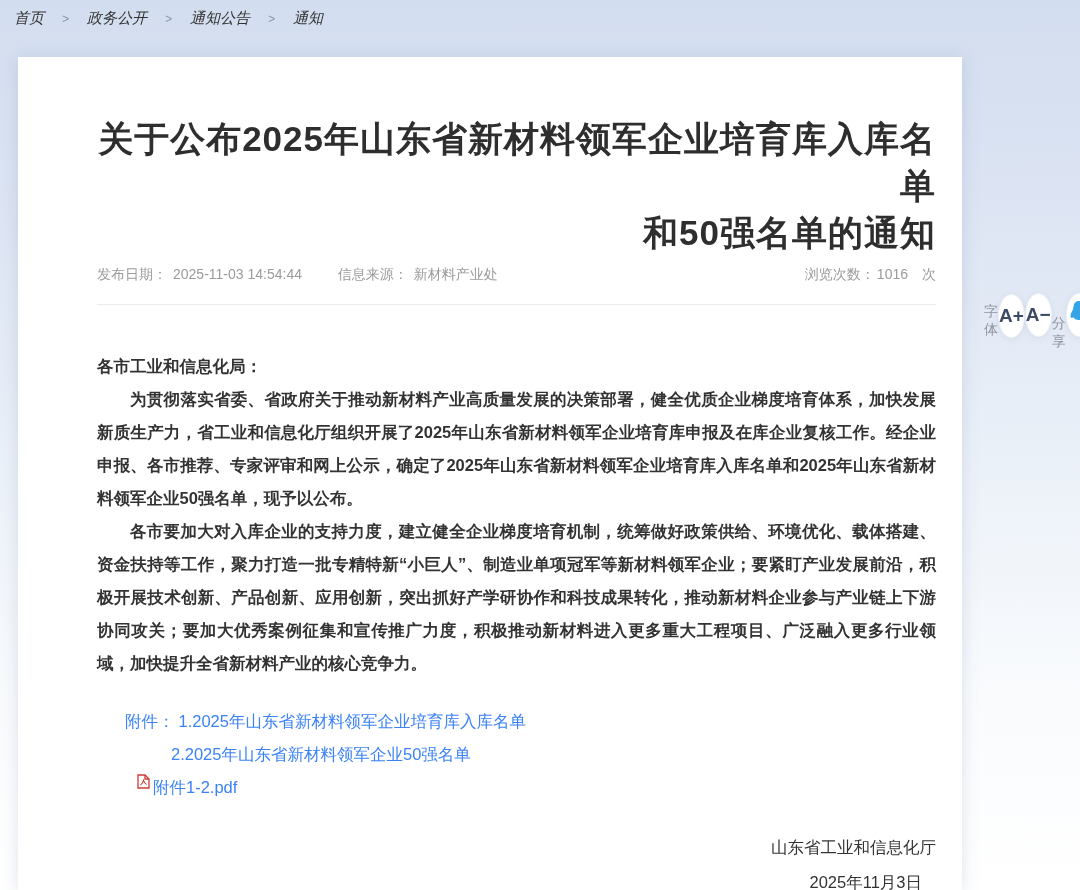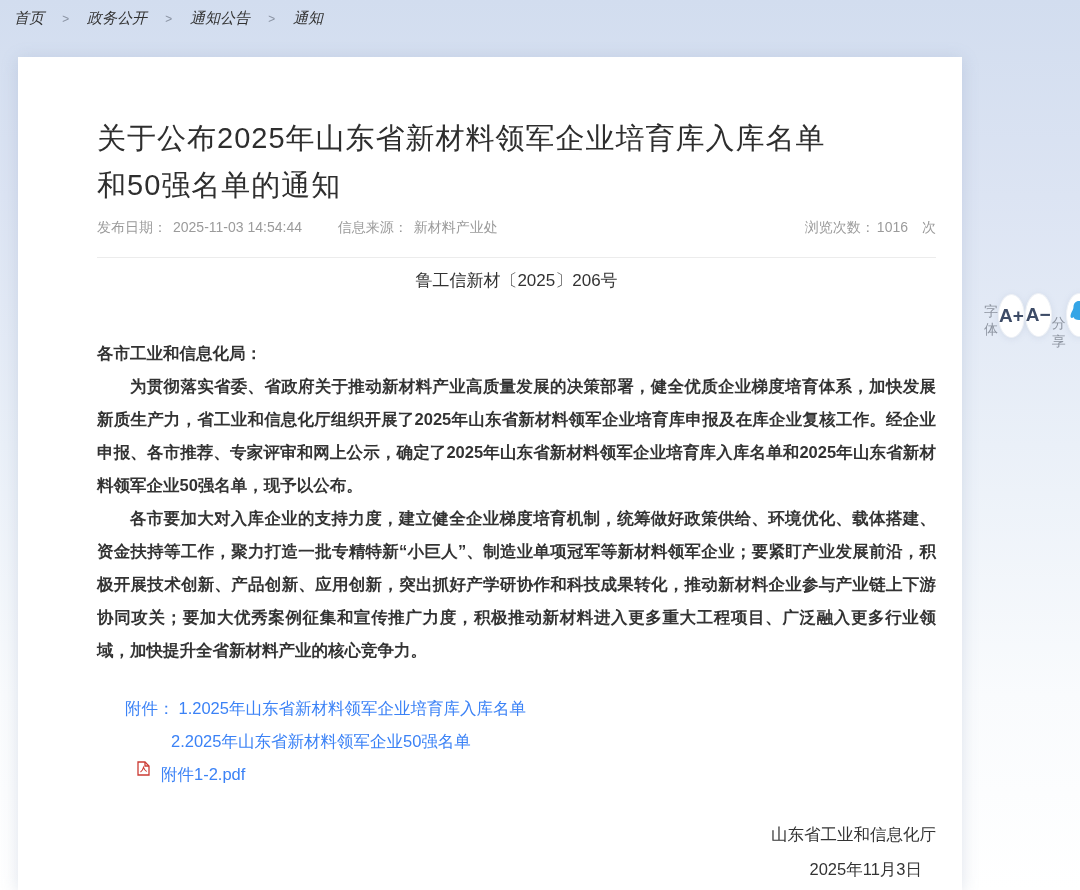--- a/index.html
+++ b/index.html
@@ -17,40 +17,40 @@
   .breadcrumb .sep { color:#8a93a3; font-size:12px; margin:0 18px; }
 
   
   .card {
     position:absolute; left:18px; top:57px; width:944px; bottom:0;
     background:#fff;
     box-shadow:0 2px 16px rgba(110,130,170,.22);
   }
   .card-inner { padding:58px 26px 20px 79px; }
 
-  .title { text-align:left; font-size:29px; font-weight:normal; line-height:47px; color:#2e2e2e; letter-spacing:1px; }
+  .title { text-align:right; font-size:35px; font-weight:bold; line-height:47px; color:#2e2e2e; letter-spacing:1px; }
 
   .meta { display:flex; justify-content:space-between; margin-top:10px; font-size:14px; color:#9b9b9b; }
   .meta .left span { margin-right:6px; }
   .meta .left .group { margin-right:26px; }
   .meta .views .num { margin:0 14px 0 2px; }
 
   .divider { border-bottom:1px solid #ececec; margin-top:20px; }
 
   .doc-number { text-align:center; font-size:17px; color:#333; margin-top:11px; }
 
   .body-text { font-size:16.5px; line-height:33px; color:#333; text-align:justify;font-weight:bold; }
   .salutation { margin-top:45px; }
   .para { text-indent:2em; }
 
   .attachments { margin-top:25px; font-size:16.5px; line-height:33px; color:#3b82f6; }
   .attach-line1 { padding-left:28px; }
   .attach-line1 .attach-label { margin-right:4px; }
   .attach-line2 { padding-left:74px; }
-  .attach-file { padding-left:40px; display:flex; align-items:flex-end; cursor:pointer;gap:8px; }
+  .attach-file { padding-left:40px; display:flex; align-items:flex-end; cursor:pointer; }
   .attach-file .pdf-glyph { margin-right:3px; position:relative; top:-4px; }
 
   .signature { margin-top:26px; text-align:right; font-size:16.5px; line-height:35px; color:#333; }
   .signature .sig-date { padding-right:14px; }
 
   
   .toolbar { position:absolute; left:984px; top:283px; width:52px; display:flex; align-items:center; }
   .tool-label { font-size:14px; color:#8d94a0; height:18px; line-height:18px; }
   .tool-circle {
     width:44px; height:44px; border-radius:50%;
@@ -90,21 +90,20 @@
         <span class="group"><span>发布日期：</span><span>2025-11-03 14:54:44</span></span>
         <span class="group"><span>信息来源：</span><span>新材料产业处</span></span>
       </div>
       <div class="views">
         <span>浏览次数：</span><span class="num">1016</span><span>次</span>
       </div>
     </div>
 
     <div class="divider"></div>
 
-    <div class="doc-number">鲁工信新材〔2025〕206号</div>
 
     <div class="body-text">
       <p class="salutation">各市工业和信息化局：</p>
       <p class="para">为贯彻落实省委、省政府关于推动新材料产业高质量发展的决策部署，健全优质企业梯度培育体系，加快发展新质生产力，省工业和信息化厅组织开展了2025年山东省新材料领军企业培育库申报及在库企业复核工作。经企业申报、各市推荐、专家评审和网上公示，确定了2025年山东省新材料领军企业培育库入库名单和2025年山东省新材料领军企业50强名单，现予以公布。</p>
       <p class="para">各市要加大对入库企业的支持力度，建立健全企业梯度培育机制，统筹做好政策供给、环境优化、载体搭建、资金扶持等工作，聚力打造一批专精特新“小巨人”、制造业单项冠军等新材料领军企业；要紧盯产业发展前沿，积极开展技术创新、产品创新、应用创新，突出抓好产学研协作和科技成果转化，推动新材料企业参与产业链上下游协同攻关；要加大优秀案例征集和宣传推广力度，积极推动新材料进入更多重大工程项目、广泛融入更多行业领域，加快提升全省新材料产业的核心竞争力。</p>
     </div>
 
     <div class="attachments">
       <div class="attach-line1">
         <span class="attach-label">附件：</span><span>1.2025年山东省新材料领军企业培育库入库名单</span>

